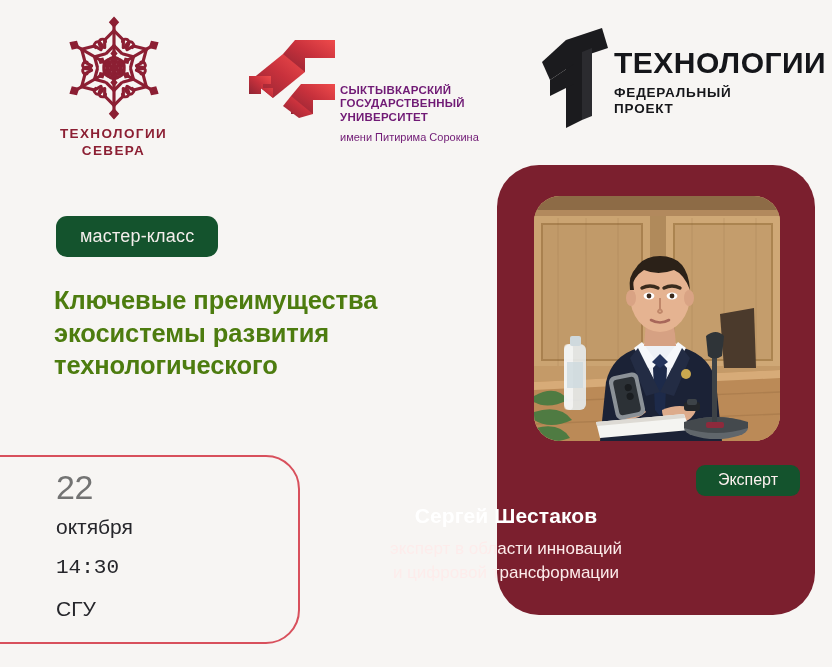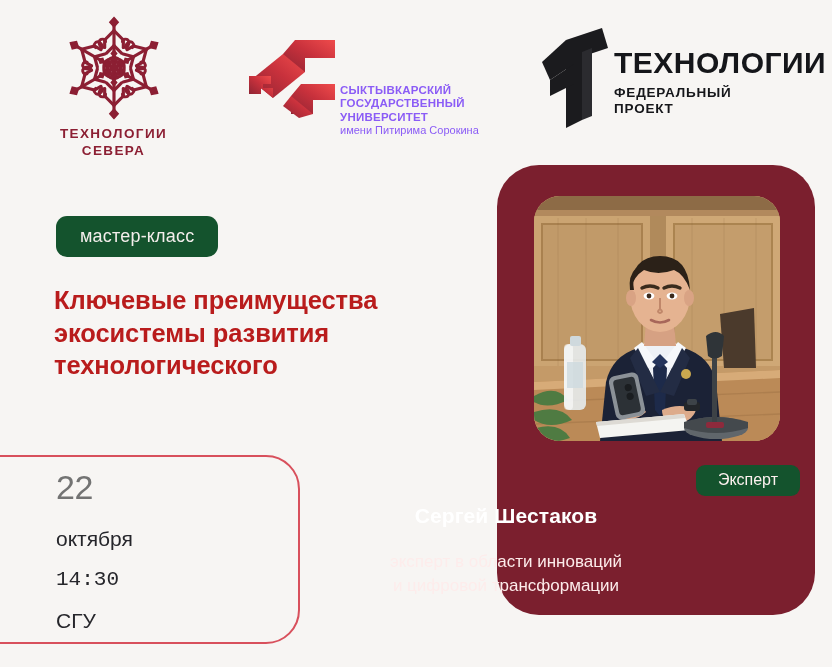--- a/index.html
+++ b/index.html
@@ -62,33 +62,33 @@
   }
   .logo-sgu .sgu-mark {
     position: absolute;
     left: 0;
     top: 0;
   }
   .logo-sgu .sgu-text {
     position: absolute;
     left: 97px;
     top: 48px;
-    color: #8b5cf6;
+    color: #701a75;
     line-height: 1.16;
   }
   .logo-sgu .sgu-text .l1 {
     font-size: 11.5px;
     font-weight: bold;
     letter-spacing: 0.25px;
     white-space: nowrap;
   }
   .logo-sgu .sgu-text .l2 {
     font-size: 11px;
     font-weight: normal;
-    margin-top: 0;
+    margin-top: 7px;
     white-space: nowrap;
   }
 
   
   .logo-nti {
     position: absolute;
     left: 540px;
     top: 22px;
     width: 280px;
     height: 112px;
@@ -135,21 +135,21 @@
     line-height: 1;
   }
 
   .title {
     position: absolute;
     left: 54px;
     top: 284px;
     width: 420px;
     font-size: 25.5px;
     font-weight: bold;
-    color: #b91c1c;
+    color: #4d7c0f;
     line-height: 1.28;
     letter-spacing: -0.1px;
   }
   .title div { white-space: nowrap; }
 
   
   .date-box {
     position: absolute;
     left: -40px;
     top: 455px;
@@ -170,21 +170,21 @@
     font-size: 34px;
     font-weight: normal;
     color: #737373;
     line-height: 1;
     letter-spacing: -0.5px;
   }
   .date-month {
     font-size: 21px;
     color: #26262b;
     line-height: 1;
-    margin-top: 24px;
+    margin-top: 12px;
     font-weight: normal;
   }
   .date-time {
     font-size: 21px;
     color: #26262b;
     line-height: 1;
     margin-top: 20px;
     font-weight: normal;
     font-family: Liberation Mono, monospace;
   }
@@ -249,21 +249,20 @@
     position: absolute;
     left: 0;
     top: 537px;
     width: 832px;
     padding-left: 180px;
     box-sizing: border-box;
     text-align: center;
     font-size: 17px;
     color: #fdeceb;
     line-height: 1.42;
-    margin-top: 13px;
   }
   .speaker-role div { white-space: nowrap; }
 </style>
 </head>
 <body>
 
 <div class="poster">
 
   <div class="logo-row">
 

